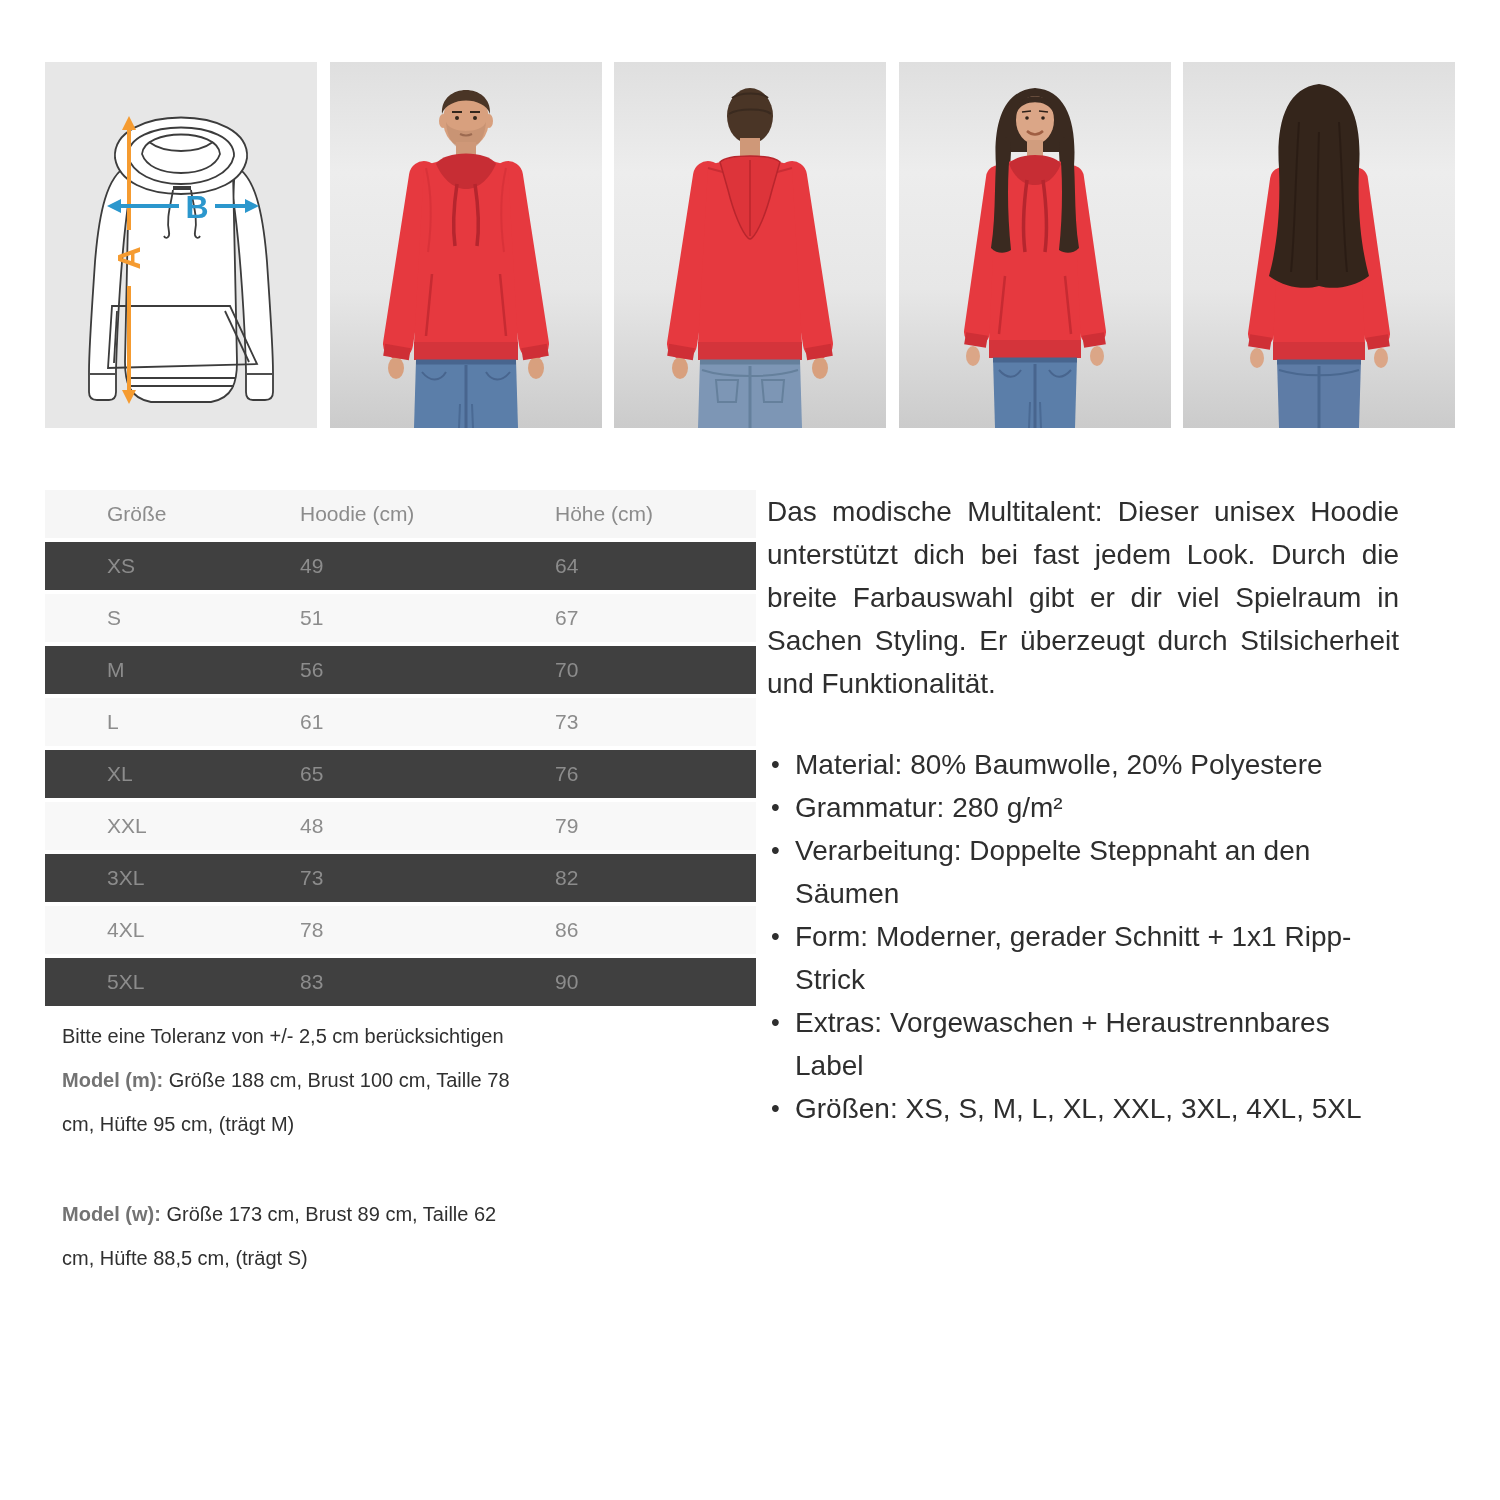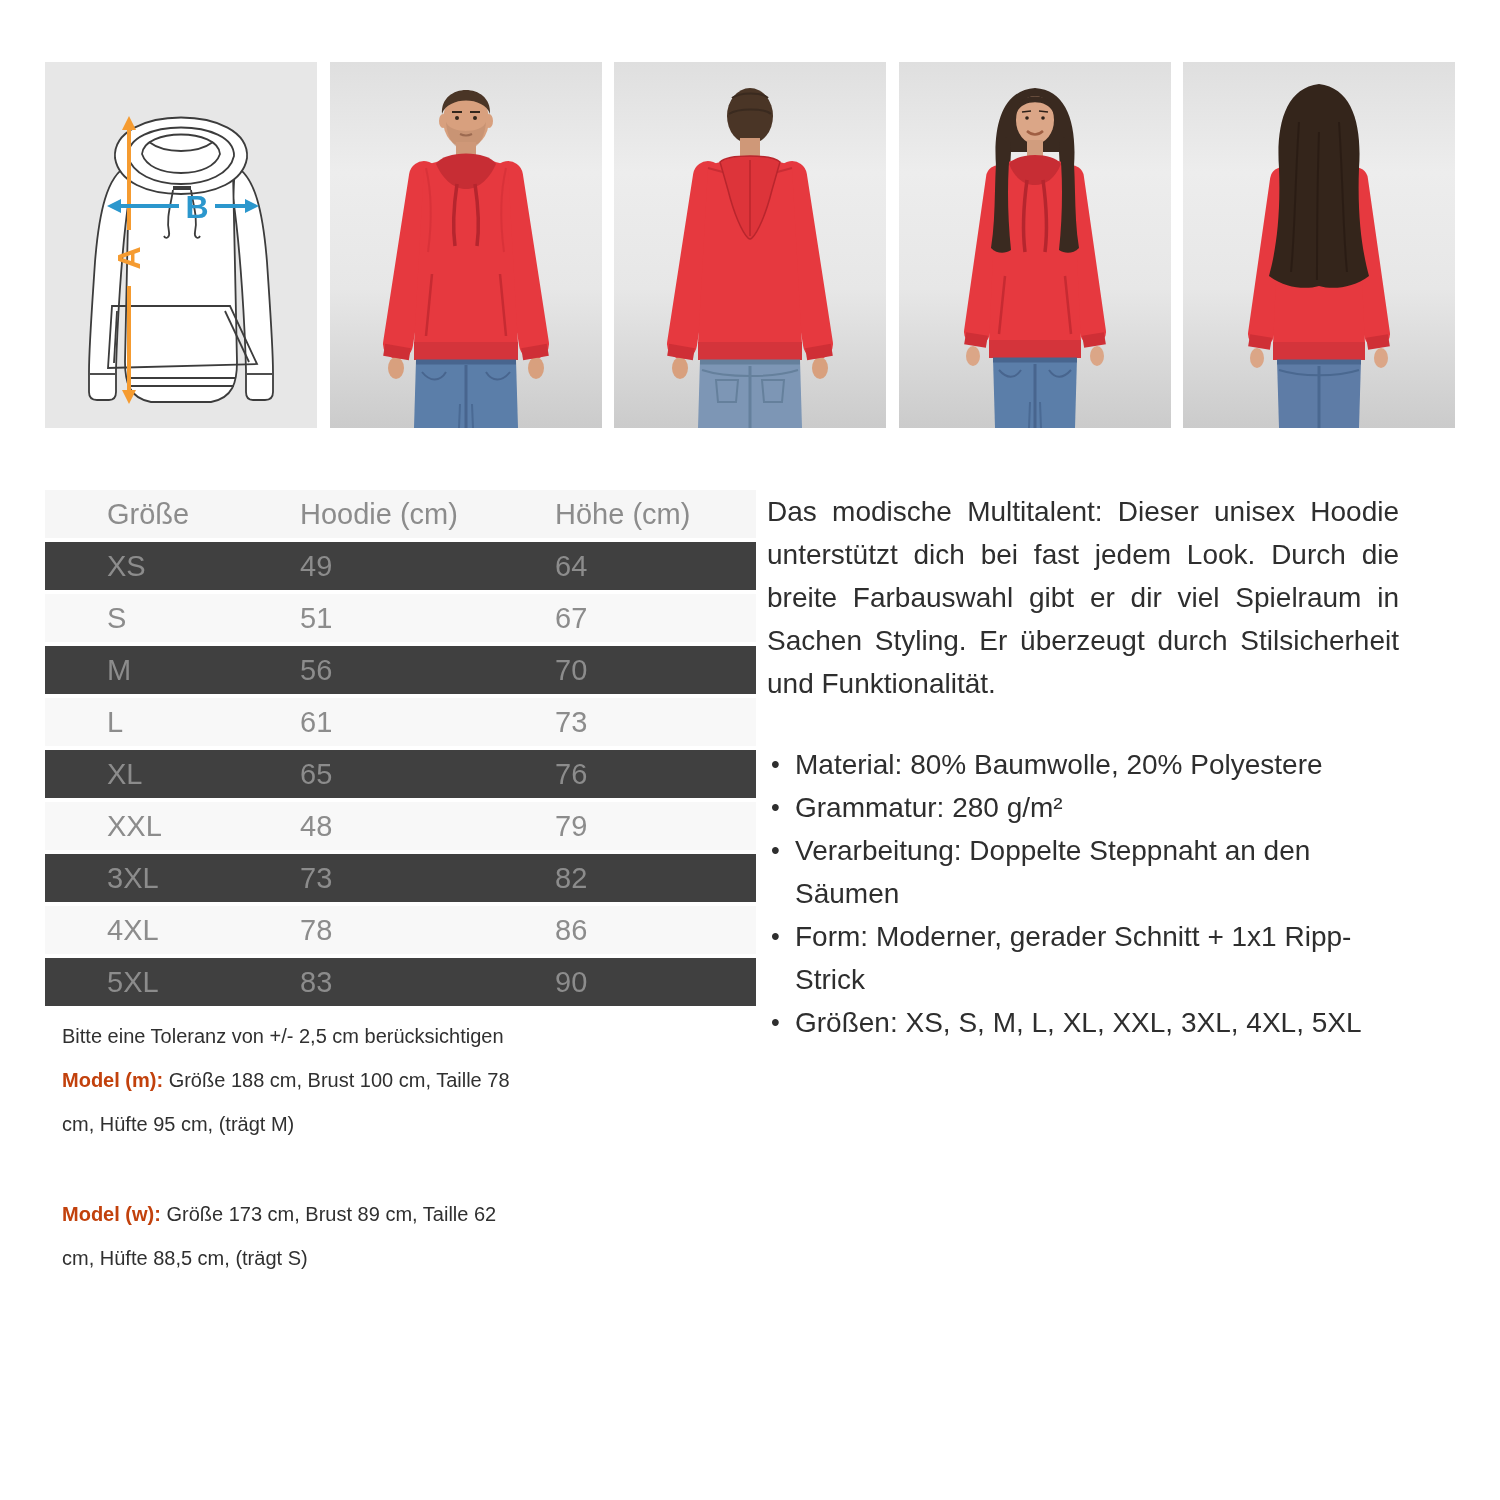--- a/index.html
+++ b/index.html
@@ -12,31 +12,31 @@
   .panel.diagram{background:#e7e7e7;}
   .panel.photo{background:linear-gradient(180deg,#dfdfdf 0%,#ededed 30%,#e7e7e7 62%,#cbcbcb 100%);}
   .panel svg{display:block;width:272px;height:366px;}
 
   
   .size-table{position:absolute;left:45px;top:490px;width:711px;}
   .trow{display:grid;grid-template-columns:190px 260px 1fr;align-items:center;height:48px;margin-bottom:4px;}
   .trow .c1{padding-left:62px;}
   .trow .c2{padding-left:65px;}
   .trow .c3{padding-left:60px;}
-  .trow span{font-size:29px;color:#8c8c8c;}
+  .trow span{font-size:21px;color:#8c8c8c;}
   .thead{background:#f6f6f6;}
   .rowa{background:#404040;}
   .rowb{background:#f8f8f8;}
 
   
   .notes{position:absolute;left:62px;top:1014px;width:712px;font-size:20px;line-height:44px;color:#303030;}
   .notes p{margin:0;}
   .notes .model-m{margin-top:0;}
   .notes .model-w{margin-top:46px;}
-  .notes b{color:#c2410c;}
+  .notes b{color:#737373;}
 
   
   .desc-col{position:absolute;left:767px;top:490px;width:672px;color:#2e2e2e;}
   .desc-col .intro{margin:0;width:632px;font-size:28px;line-height:43px;text-align:justify;}
   .features{list-style:none;margin:38px 0 0 0;padding:0;width:616px;}
   .features li{position:relative;padding-left:28px;font-size:28px;line-height:43px;}
   .features li::before{content:"•";position:absolute;left:4px;top:0;font-size:25px;color:#2e2e2e;}
 </style>
 </head>
 <body>
@@ -254,17 +254,18 @@
     <p class="model-w"><b>Model (w):</b><span> Größe 173 cm, Brust 89 cm, Taille 62</span><br><span>cm, Hüfte 88,5 cm, (trägt S)</span></p>
   </div>
 
   <div class="desc-col">
     <p class="intro">Das modische Multitalent: Dieser unisex Hoodie unterstützt dich bei fast jedem Look. Durch die breite Farbauswahl gibt er dir viel Spielraum in Sachen Styling. Er überzeugt durch Stilsicherheit und Funktionalität.</p>
     <ul class="features">
       <li>Material: 80% Baumwolle, 20% Polyestere</li>
       <li>Grammatur: 280 g/m²</li>
       <li>Verarbeitung: Doppelte Steppnaht an den Säumen</li>
       <li>Form: Moderner, gerader Schnitt  + 1x1 Ripp-Strick</li>
+      <li>Extras: Vorgewaschen + Heraustrennbares Label</li>
       <li>Größen:  XS, S, M, L, XL, XXL, 3XL, 4XL, 5XL</li>
     </ul>
   </div>
 
 </div>
 
 </body></html>

